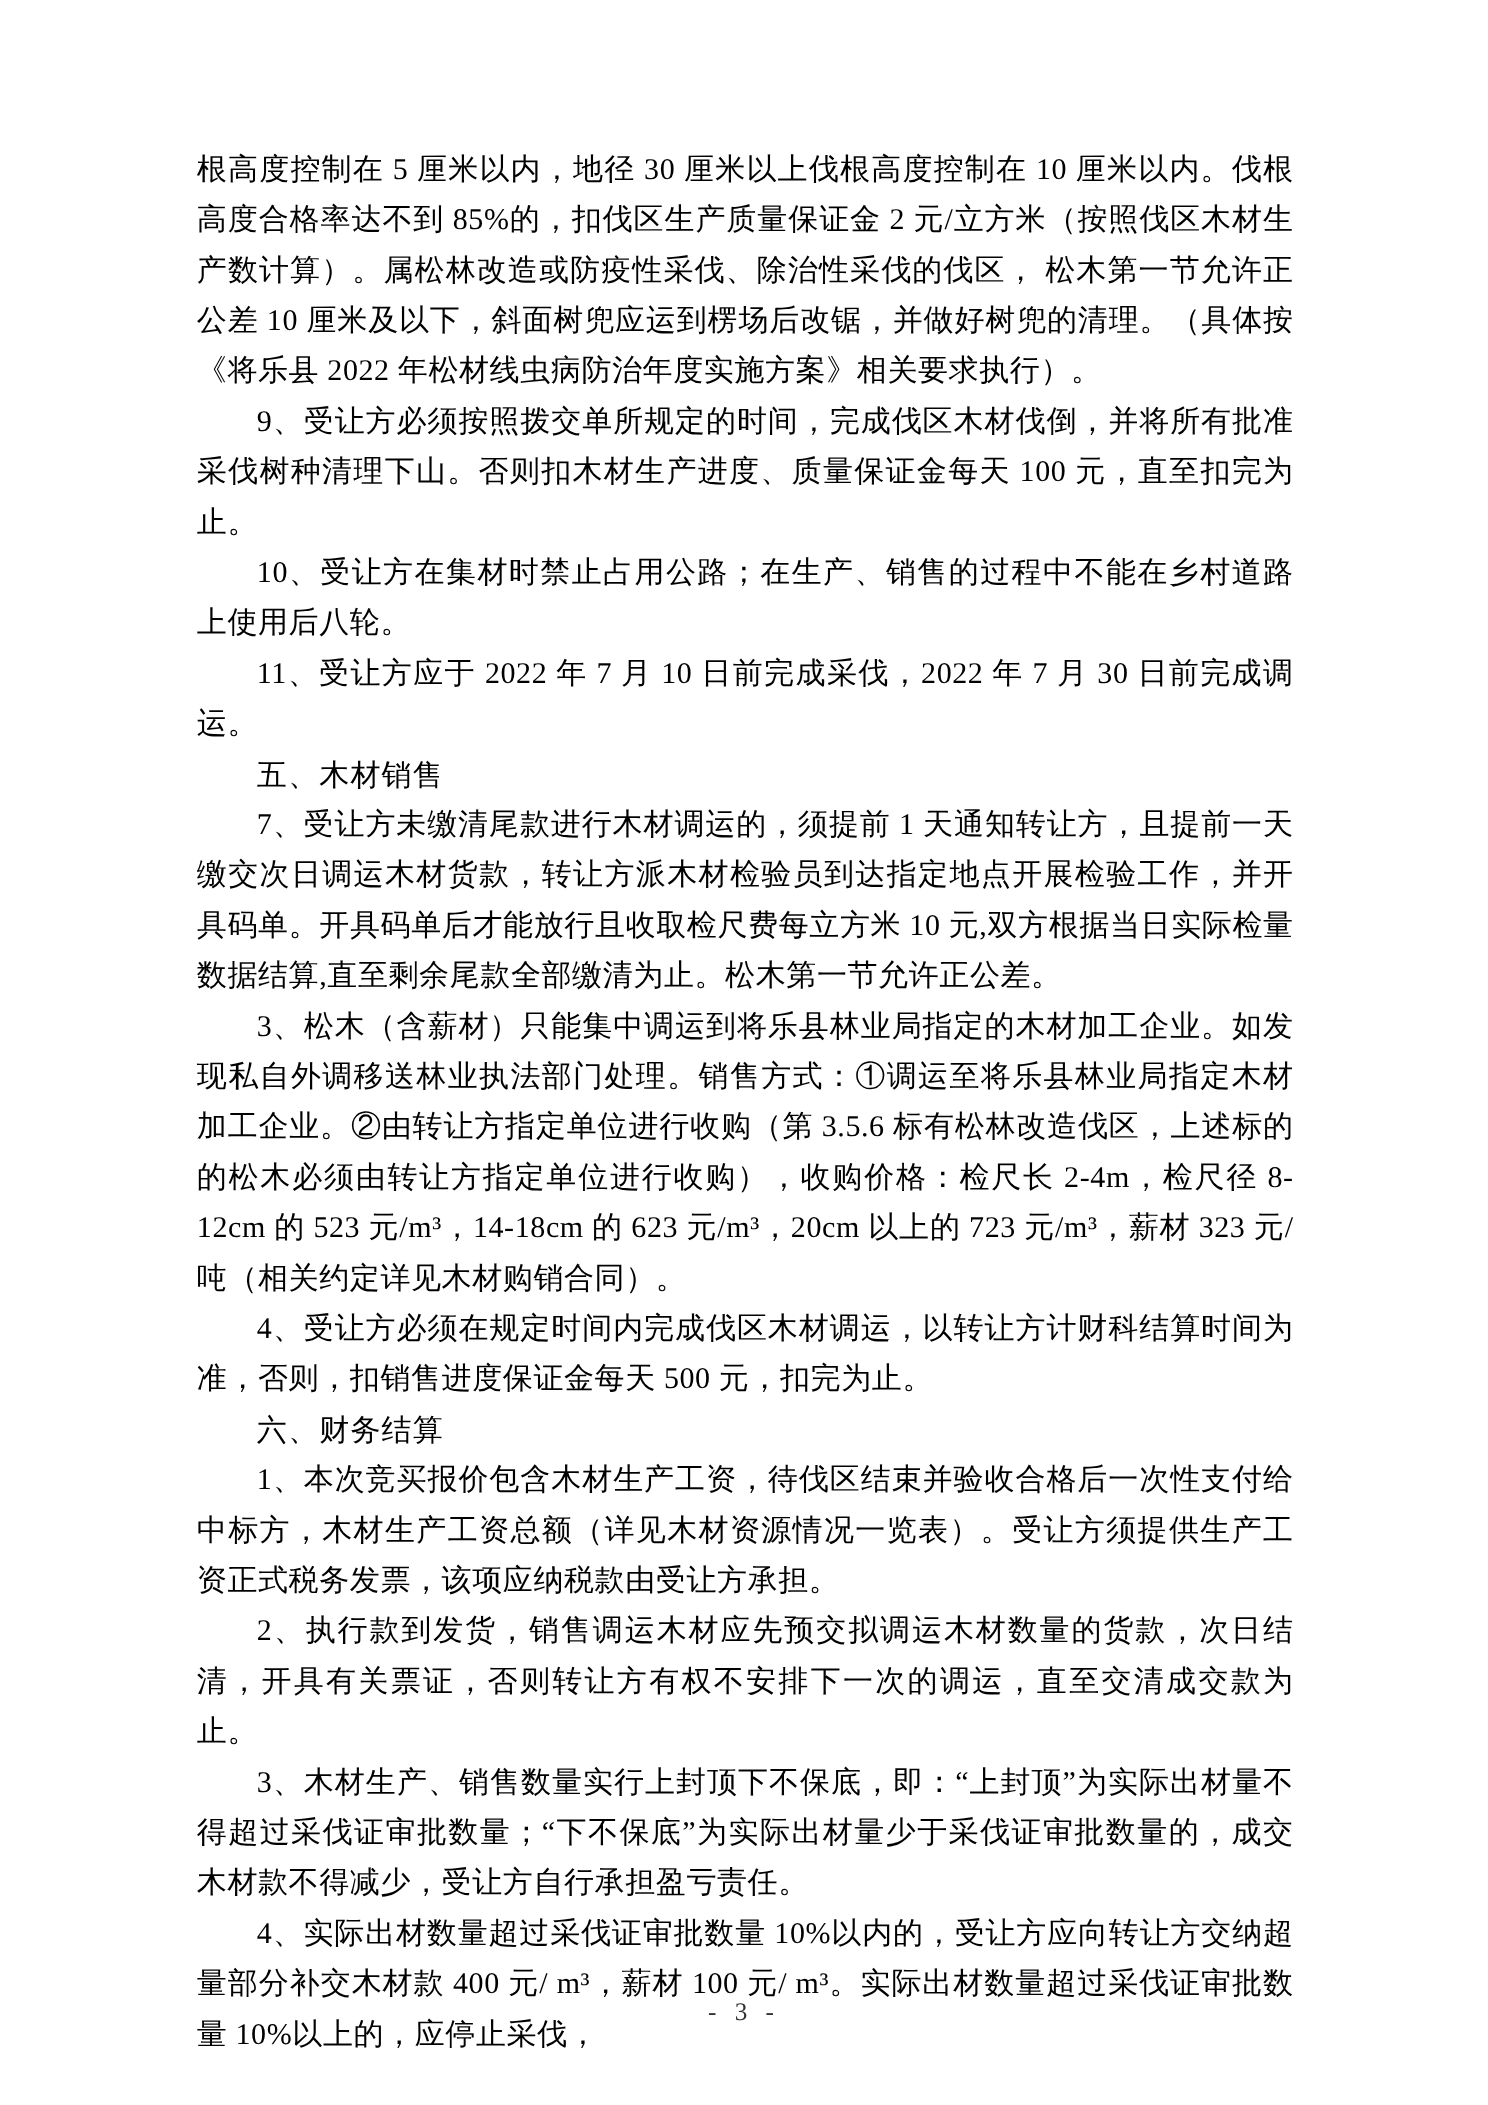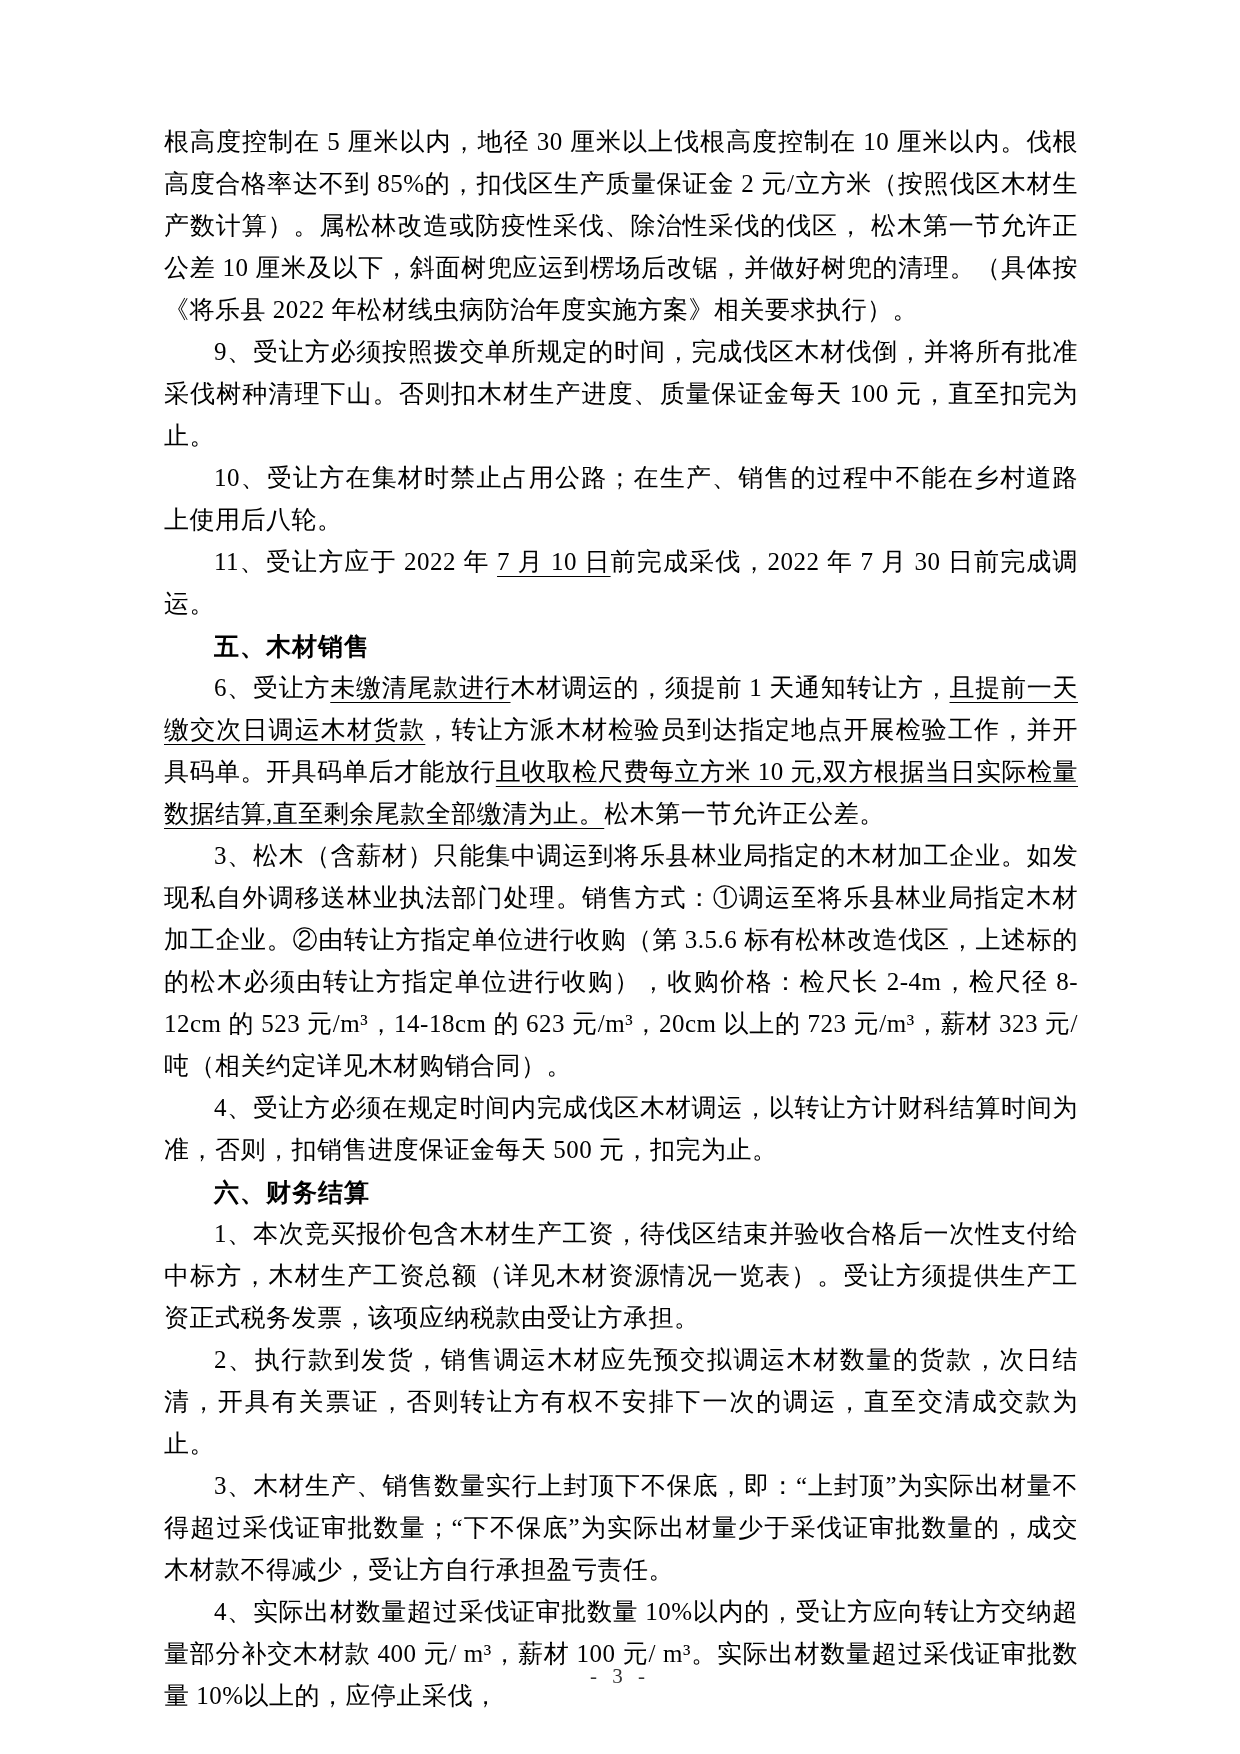--- a/index.html
+++ b/index.html
@@ -20,26 +20,25 @@
     right: 94px;
     top: 109px;
     font-size: 25px;
     line-height: 42px;
     text-align: justify;
     letter-spacing: 0.5px;
   }
   p.para { margin: 0; }
   p.para.indent { text-indent: 2em; }
   p.para.heading {
-    font-weight: bold;
+    font-weight: normal;
     font-family: "Liberation Sans", "DejaVu Sans", sans-serif;
     letter-spacing: 1px;
   }
   span.u {
-    text-decoration: underline;
     text-underline-offset: 6px;
     text-decoration-thickness: 1.4px;
   }
   .footer {
     position: absolute;
     left: 0;
     right: 0;
     top: 1652px;
     text-align: center;
     font-size: 21px;
@@ -51,21 +50,21 @@
 </head>
 <body>
 
 <div class="page">
   <div class="doc-body">
       <p class="para"><span>根高度控制在 5 厘米以内，地径 30 厘米以上伐根高度控制在 10 厘米以内。伐根高度合格率达不到 85%的，扣伐区生产质量保证金 2 元/立方米（按照伐区木材生产数计算）。属松林改造或防疫性采伐、除治性采伐的伐区， 松木第一节允许正公差 10 厘米及以下，斜面树兜应运到楞场后改锯，并做好树兜的清理。（具体按《将乐县 2022 年松材线虫病防治年度实施方案》相关要求执行）。</span></p>
       <p class="para indent"><span>9、受让方必须按照拨交单所规定的时间，完成伐区木材伐倒，并将所有批准采伐树种清理下山。否则扣木材生产进度、质量保证金每天 100 元，直至扣完为止。</span></p>
       <p class="para indent"><span>10、受让方在集材时禁止占用公路；在生产、销售的过程中不能在乡村道路上使用后八轮。</span></p>
       <p class="para indent"><span>11、受让方应于 2022 年 </span><span class="u">7 月 10 日</span><span>前完成采伐，2022 年 7 月 30 日前完成调运。</span></p>
       <p class="para indent heading"><span>五、木材销售</span></p>
-      <p class="para indent"><span>6、受让方</span><span class="u">未缴清尾款进行</span><span>木材调运的，须提前 1 天通知转让方，</span><span class="u">且提前一天缴交次日调运木材货款</span><span>，转让方派木材检验员到达指定地点开展检验工作，并开具码单。开具码单后才能放行</span><span class="u">且收取检尺费每立方米 10 元,双方根据当日实际检量数据结算,直至剩余尾款全部缴清为止。</span><span>松木第一节允许正公差。</span></p>
+      <p class="para indent"><span>7、受让方</span><span class="u">未缴清尾款进行</span><span>木材调运的，须提前 1 天通知转让方，</span><span class="u">且提前一天缴交次日调运木材货款</span><span>，转让方派木材检验员到达指定地点开展检验工作，并开具码单。开具码单后才能放行</span><span class="u">且收取检尺费每立方米 10 元,双方根据当日实际检量数据结算,直至剩余尾款全部缴清为止。</span><span>松木第一节允许正公差。</span></p>
       <p class="para indent"><span>3、松木（含薪材）只能集中调运到将乐县林业局指定的木材加工企业。如发现私自外调移送林业执法部门处理。销售方式：①调运至将乐县林业局指定木材加工企业。②由转让方指定单位进行收购（第 3.5.6 标有松林改造伐区，上述标的的松木必须由转让方指定单位进行收购），收购价格：检尺长 2-4m，检尺径 8-12cm 的 523 元/m³，14-18cm 的 623 元/m³，20cm 以上的 723 元/m³，薪材 323 元/吨（相关约定详见木材购销合同）。</span></p>
       <p class="para indent"><span>4、受让方必须在规定时间内完成伐区木材调运，以转让方计财科结算时间为准，否则，扣销售进度保证金每天 500 元，扣完为止。</span></p>
       <p class="para indent heading"><span>六、财务结算</span></p>
       <p class="para indent"><span>1、本次竞买报价包含木材生产工资，待伐区结束并验收合格后一次性支付给中标方，木材生产工资总额（详见木材资源情况一览表）。受让方须提供生产工资正式税务发票，该项应纳税款由受让方承担。</span></p>
       <p class="para indent"><span>2、执行款到发货，销售调运木材应先预交拟调运木材数量的货款，次日结清，开具有关票证，否则转让方有权不安排下一次的调运，直至交清成交款为止。</span></p>
       <p class="para indent"><span>3、木材生产、销售数量实行上封顶下不保底，即：“上封顶”为实际出材量不得超过采伐证审批数量；“下不保底”为实际出材量少于采伐证审批数量的，成交木材款不得减少，受让方自行承担盈亏责任。</span></p>
       <p class="para indent"><span>4、实际出材数量超过采伐证审批数量 10%以内的，受让方应向转让方交纳超量部分补交木材款 400 元/ m³，薪材 100 元/ m³。实际出材数量超过采伐证审批数量 10%以上的，应停止采伐，</span></p>
     </div>
   <div class="footer">- 3 -</div>
 </div>

